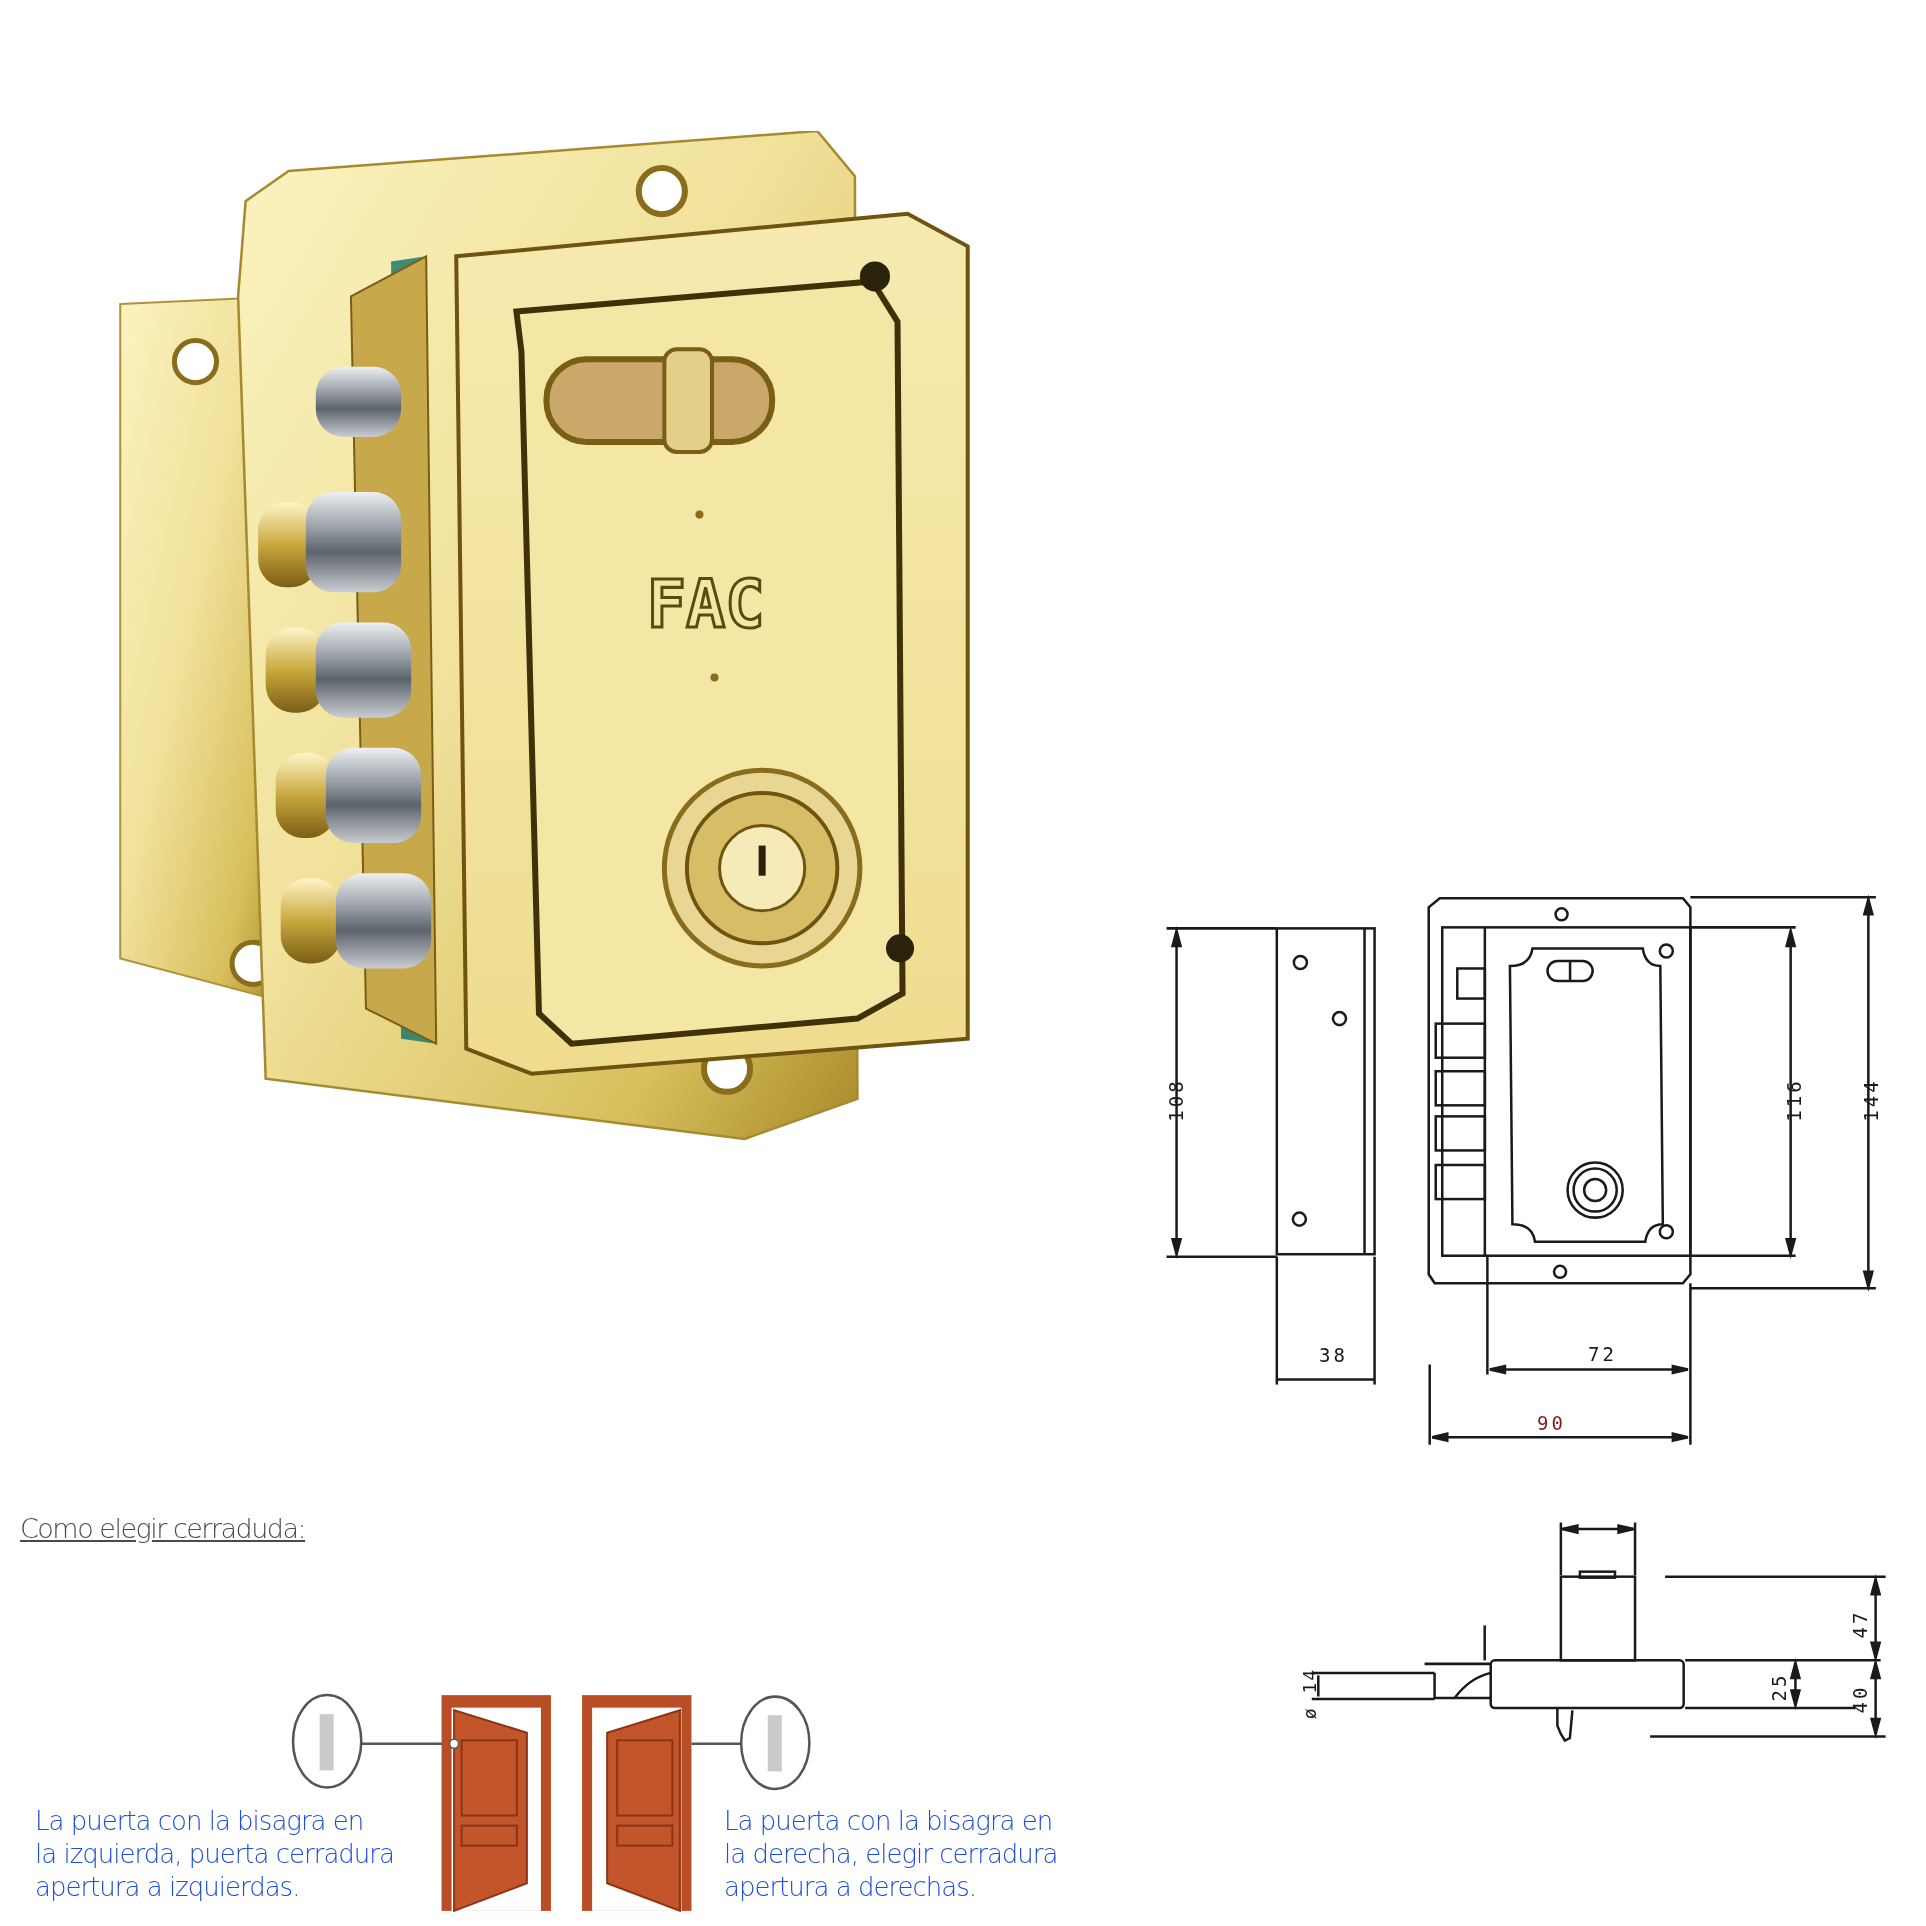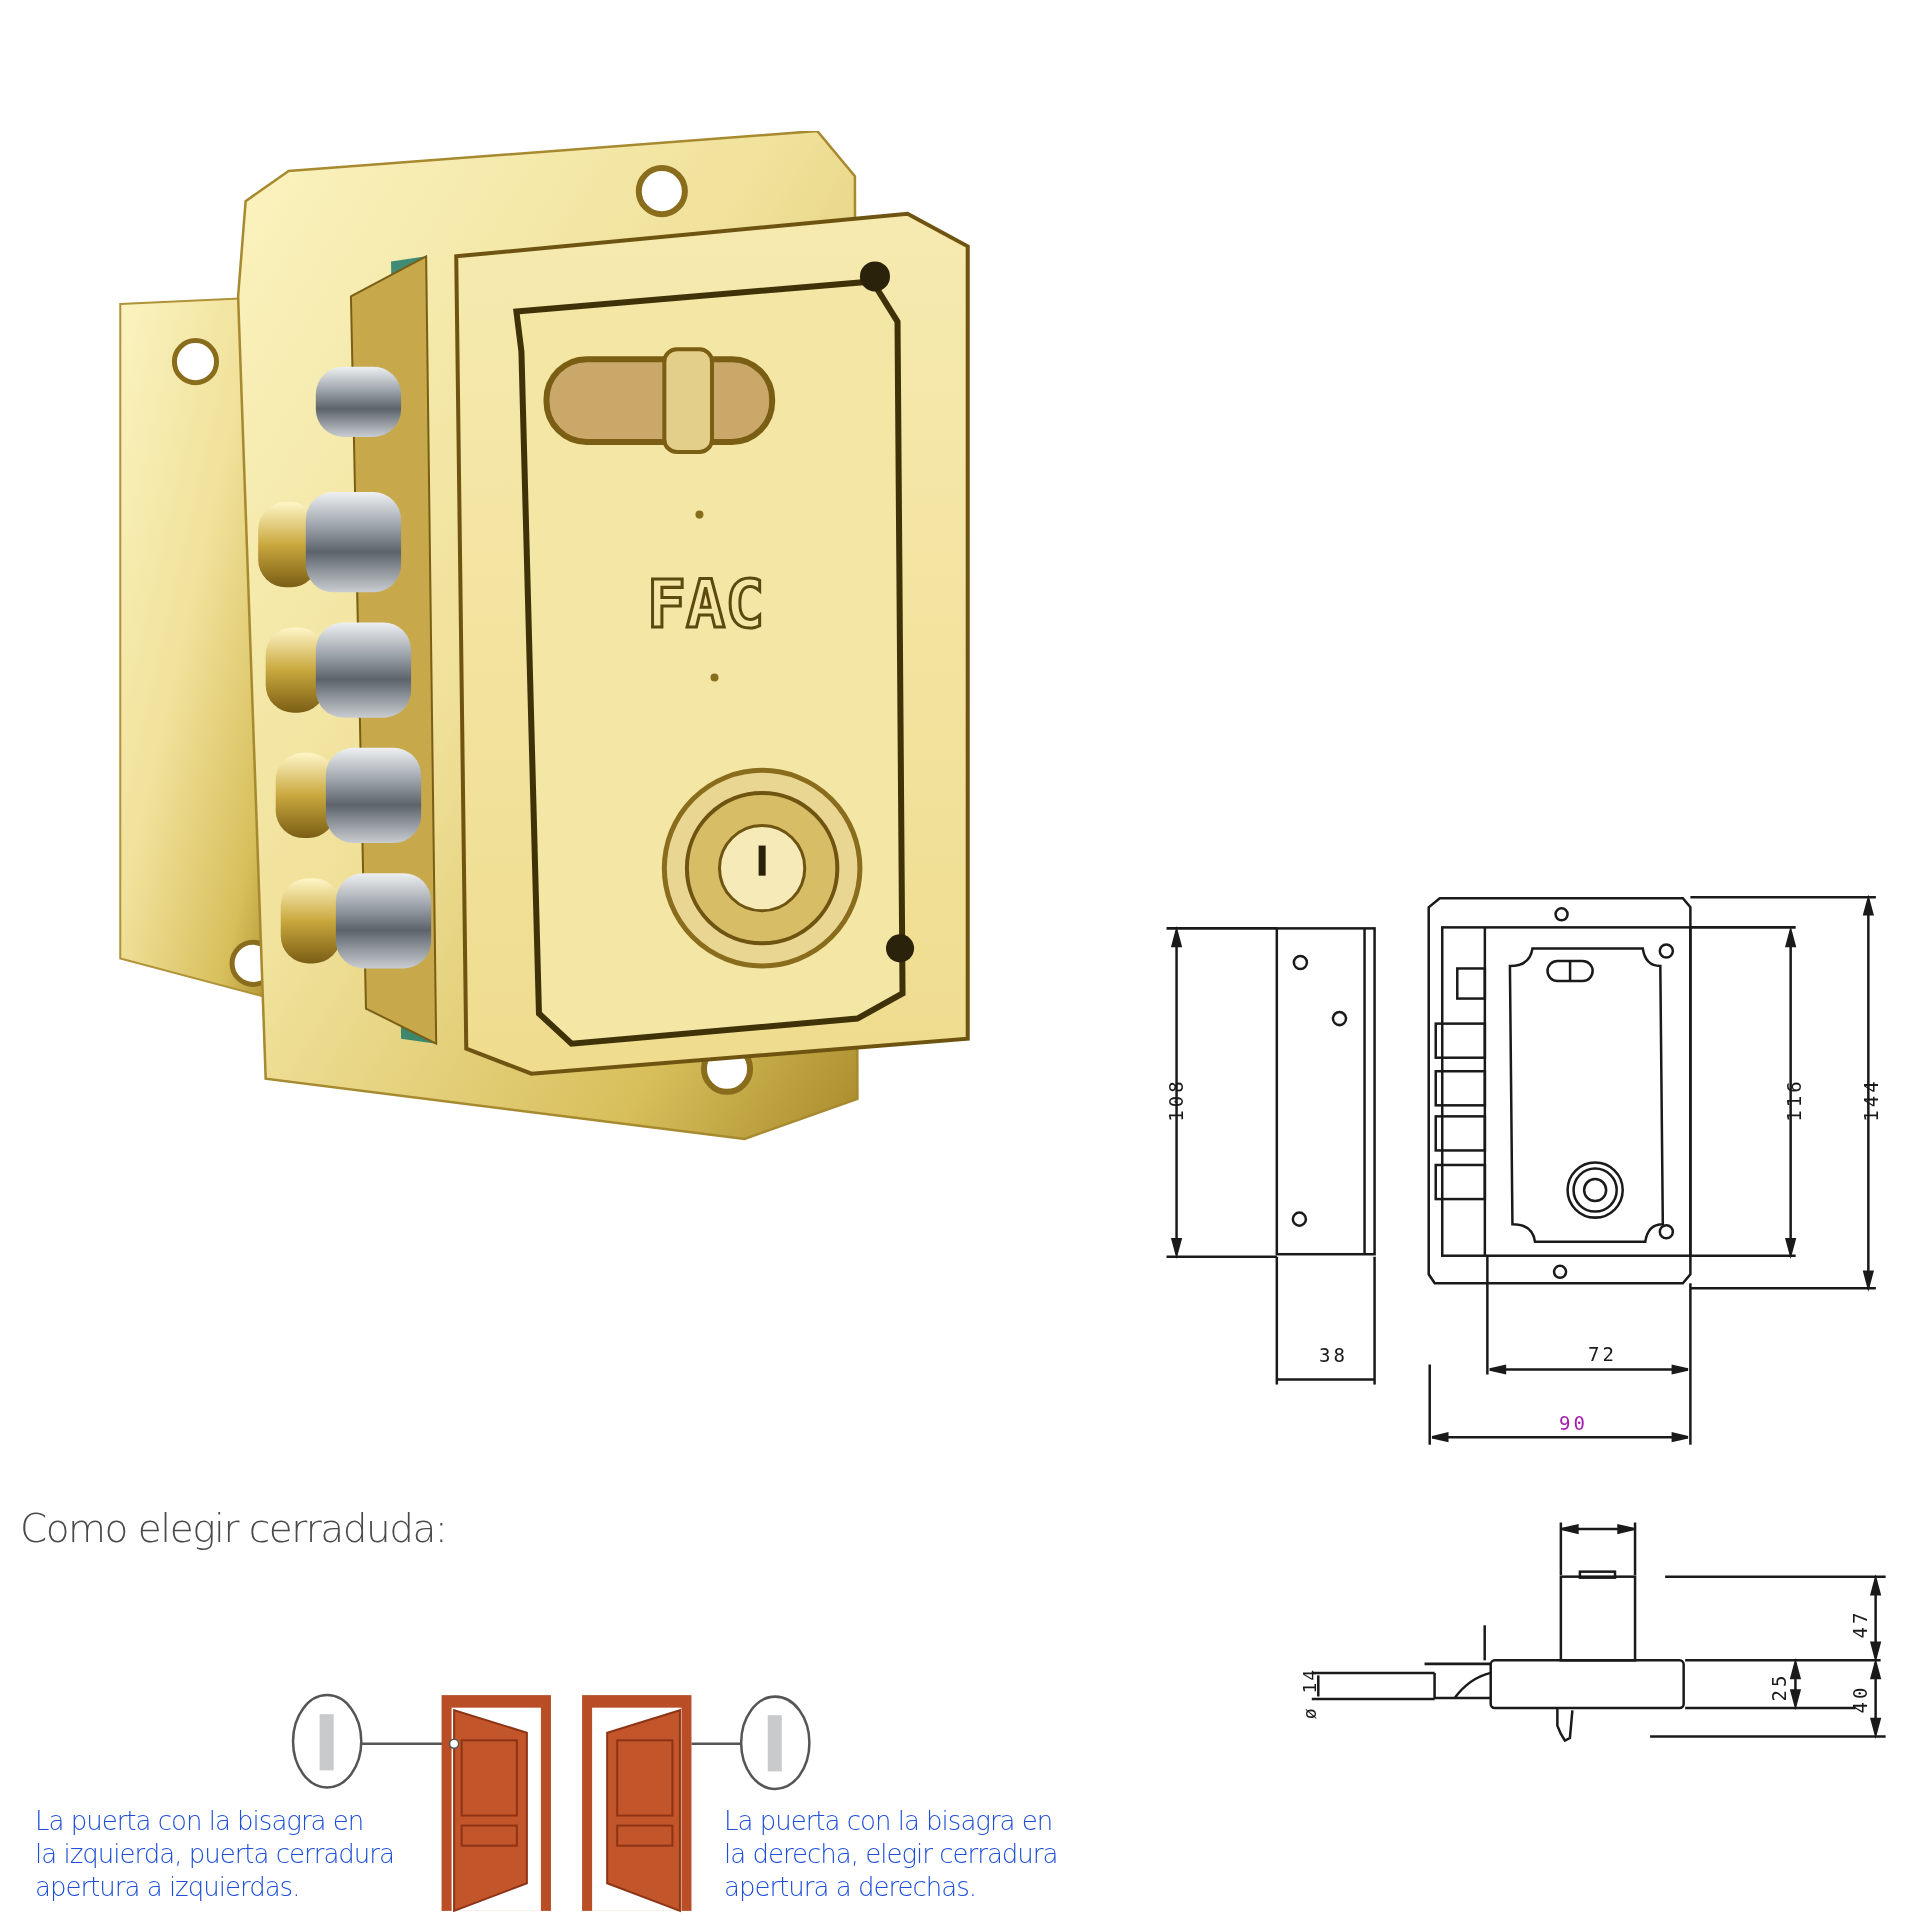--- a/index.html
+++ b/index.html
@@ -1,19 +1,19 @@
 <!DOCTYPE html>
 <html style="font-size:8px"><head>
 <meta charset="utf-8">
 <style>
   html, body { margin:0; padding:0; background:#ffffff; }
   body { width:1926px; height:1926px; position:relative; overflow:hidden; font-family:"DejaVu Sans", sans-serif; }
   .abs { position:absolute; }
   .txt { color:#4a4a4a; font-family:"DejaVu Sans", sans-serif; letter-spacing:-1.5px; font-weight:300; }
-  .heading-line { font-size:39px; line-height:43px; white-space:nowrap; }
+  .heading-line { font-size:27px; line-height:43px; white-space:nowrap;text-decoration:underline; }
   .caption { font-size:26px; line-height:33px; color:#1d4ed8; letter-spacing:-1px; }
   svg text { font-family:"DejaVu Sans Mono", monospace; }
 </style>
 </head>
 <body>
 
 <div class="abs" style="left:115px;top:131px;width:863px;height:1033px;">
   <svg width="863" height="1033" viewBox="0 0 1720 2060">
     <defs>
       <linearGradient id="brass" x1="0" y1="0" x2="1" y2="1">
@@ -142,21 +142,21 @@
     <polygon points="3365,2730 3335,2723 3335,2737" fill="#1a1a1a"></polygon>
     <polygon points="2855,2865 2885,2858 2885,2872" fill="#1a1a1a"></polygon>
     <polygon points="3365,2865 3335,2858 3335,2872" fill="#1a1a1a"></polygon>
   </svg>
   
   <span class="abs" style="left:0px;top:206px;font-family:'DejaVu Sans Mono',monospace;font-size:19px;transform:rotate(-90deg);color:#1a1a1a;letter-spacing:3px;">108</span>
   <span class="abs" style="left:139px;top:461px;font-family:'DejaVu Sans Mono',monospace;font-size:19px;color:#1a1a1a;letter-spacing:3px;margin-left:26px;">38</span>
   <span class="abs" style="left:618px;top:206px;font-family:'DejaVu Sans Mono',monospace;font-size:19px;transform:rotate(-90deg);color:#1a1a1a;letter-spacing:3px;">116</span>
   <span class="abs" style="left:695px;top:206px;font-family:'DejaVu Sans Mono',monospace;font-size:19px;transform:rotate(-90deg);color:#1a1a1a;letter-spacing:3px;">144</span>
   <span class="abs" style="left:420px;top:460px;font-family:'DejaVu Sans Mono',monospace;font-size:19px;color:#1a1a1a;letter-spacing:3px;margin-left:14px;">72</span>
-  <span class="abs" style="left:405px;top:529px;font-family:'DejaVu Sans Mono',monospace;font-size:19px;color:#a21caf;letter-spacing:3px;">90</span>
+  <span class="abs" style="left:383px;top:529px;font-family:'DejaVu Sans Mono',monospace;font-size:19px;color:#7f1d1d;letter-spacing:3px;">90</span>
 </div>
 
 <div class="abs" style="left:1304px;top:1505px;width:622px;height:421px;">
   <svg width="622" height="421" viewBox="2600 3000 1240 840" stroke="#1a1a1a" fill="none" stroke-width="5">
     <line x1="3112" y1="3035" x2="3112" y2="3140"></line>
     <line x1="3260" y1="3035" x2="3260" y2="3140"></line>
     <line x1="3115" y1="3048" x2="3257" y2="3048"></line>
     <polygon points="3115,3048 3145,3041 3145,3055" fill="#1a1a1a"></polygon>
     <polygon points="3257,3048 3227,3041 3227,3055" fill="#1a1a1a"></polygon>
     <rect x="3112" y="3143" width="148" height="167"></rect>

